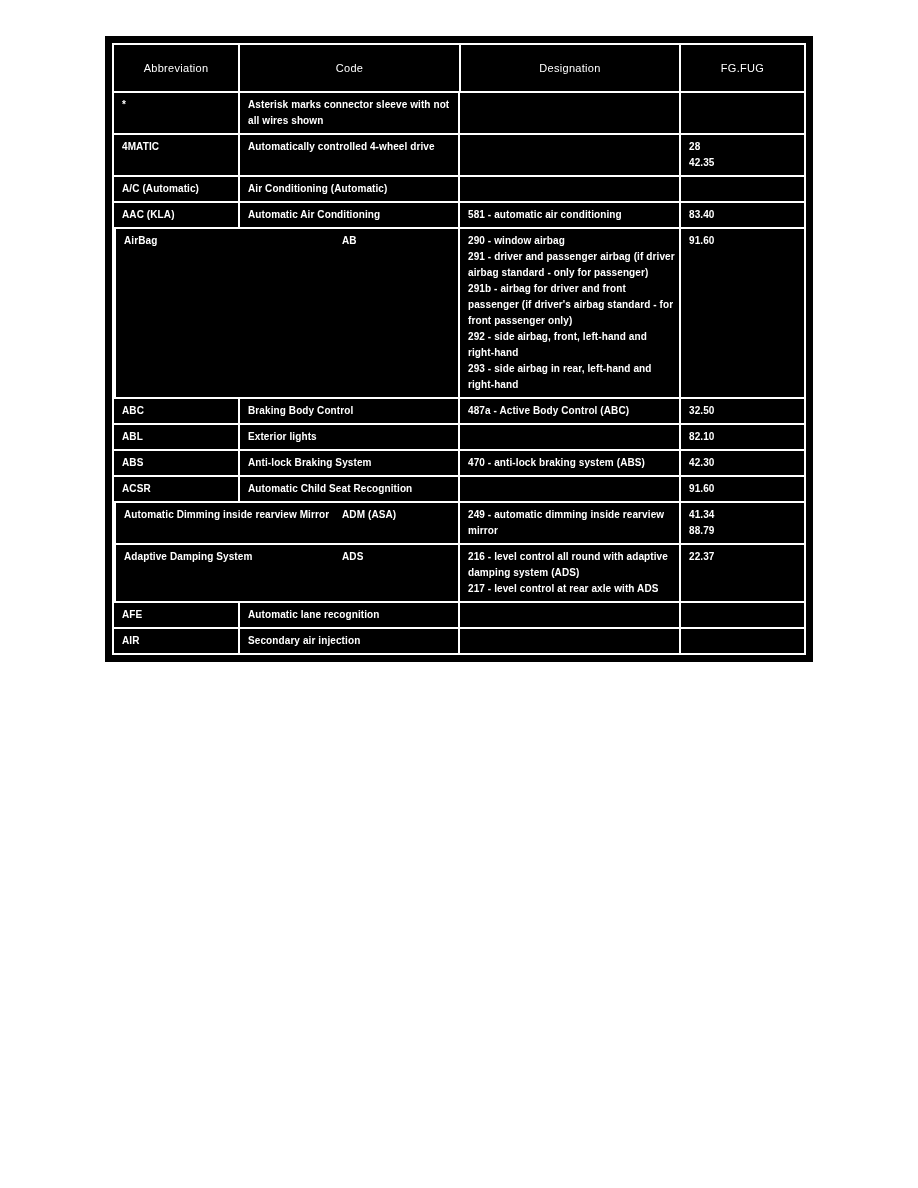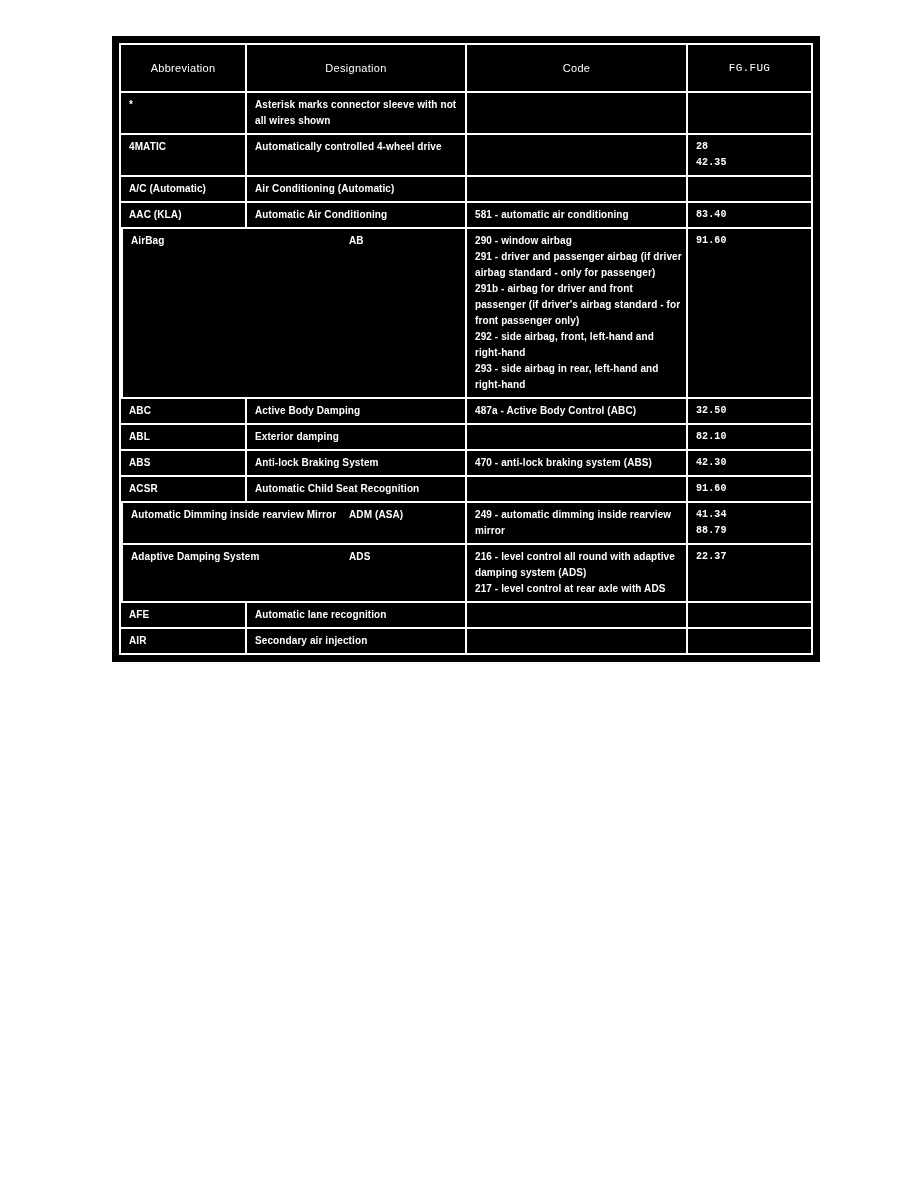--- a/index.html
+++ b/index.html
@@ -1,53 +1,53 @@
 <!DOCTYPE html>
 <html style="--frame: #000000; --bg: #000000; --text: #ffffff; --line: #ffffff;"><head>
 <meta charset="utf-8">
 <style>
   html,body{margin:0;padding:0;}
   body{
     width:918px;height:1188px;background:#ffffff;position:relative;
     font-family:"Liberation Sans",sans-serif;overflow:hidden;
   }
   .table-frame{
-    position:absolute;left:112px;top:36px;width:708px;
+    position:absolute;left:105px;top:36px;width:708px;
     background:var(--frame,#000);padding:7px;box-sizing:border-box;
   }
   .grid{
     border:2px solid var(--line,#fff);
     background:var(--bg,#000);
   }
   .row{display:flex;border-top:2px solid var(--line,#fff);}
   .row:first-child{border-top:none;}
   .cell{
     color:var(--text,#fff);
     font-size:10px;font-weight:bold;line-height:16px;
     padding:4px 4px 4px 8px;box-sizing:border-box;
     letter-spacing:0.1px;
   }
   .c1{flex:0 0 124px;}
   .c2{flex:0 0 220px;border-left:2px solid var(--line,#fff);}
   .c3{flex:0 0 221px;border-left:2px solid var(--line,#fff);}
-  .c4{flex:1 1 auto;border-left:2px solid var(--line,#fff);font-family:Liberation Mono, monospace;}
+  .c4{flex:1 1 auto;border-left:2px solid var(--line,#fff);}
   .header .cell{
     font-weight:normal;font-size:11px;letter-spacing:0.3px;
     text-align:center;padding:15px 4px;
   }
 </style>
 </head>
 <body style="background: rgb(255, 255, 255);">
 
 <div class="table-frame">
   <div class="grid">
     <div class="row header">
       <div class="cell c1">Abbreviation</div>
+      <div class="cell c3">Code</div>
       <div class="cell c2">Designation</div>
-      <div class="cell c3">Code</div>
       <div class="cell c4">FG.FUG</div>
     </div>
 
   <div class="row">
         <div class="cell c1">*</div>
         <div class="cell c2">Asterisk marks connector sleeve with not all wires shown</div>
         <div class="cell c3"></div>
         <div class="cell c4"></div>
       </div>
       <div class="row">
@@ -84,31 +84,31 @@
           <div>291b - airbag for driver and front passenger (if driver's airbag standard - for front passenger only)</div>
           <div>292 - side airbag, front, left-hand and right-hand</div>
           <div>293 - side airbag in rear, left-hand and right-hand</div>
         </div>
         <div class="cell c4">
           <div>91.60</div>
         </div>
       </div>
       <div class="row">
         <div class="cell c1">ABC</div>
-        <div class="cell c2">Active Body Damping</div>
+        <div class="cell c2">Braking Body Control</div>
         <div class="cell c3">
           <div>487a - Active Body Control (ABC)</div>
         </div>
         <div class="cell c4">
           <div>32.50</div>
         </div>
       </div>
       <div class="row">
         <div class="cell c1">ABL</div>
-        <div class="cell c2">Exterior damping</div>
+        <div class="cell c2">Exterior lights</div>
         <div class="cell c3"></div>
         <div class="cell c4">
           <div>82.10</div>
         </div>
       </div>
       <div class="row">
         <div class="cell c1">ABS</div>
         <div class="cell c2">Anti-lock Braking System</div>
         <div class="cell c3">
           <div>470 - anti-lock braking system (ABS)</div>

